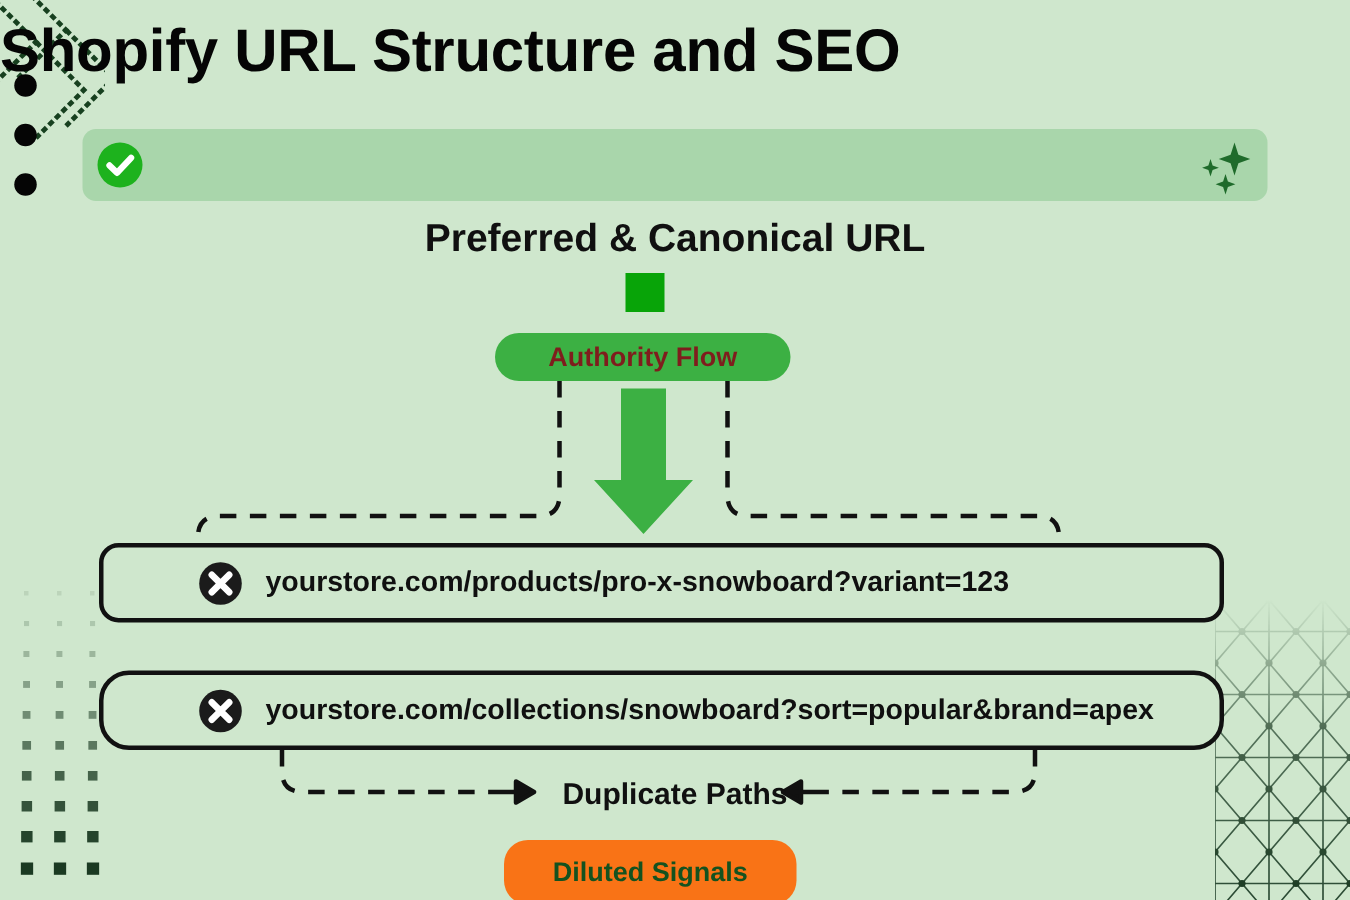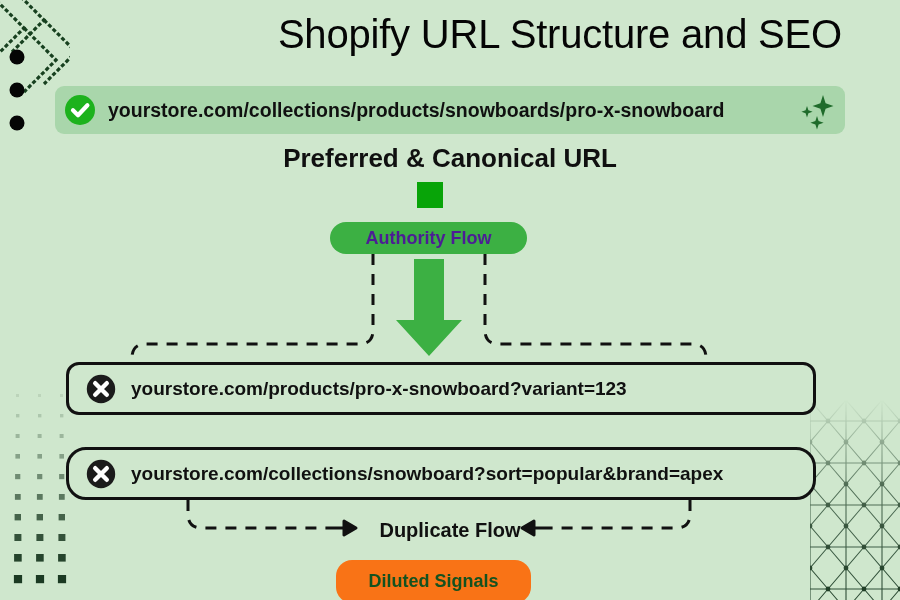--- a/index.html
+++ b/index.html
@@ -11,22 +11,22 @@
     overflow:hidden;
   }
   .deco { position:absolute; pointer-events:none; }
   #deco-chevrons { top:-6px; left:-10px; }
   #deco-dots-topleft { top:48px; left:4px; }
   #deco-dotgrid { bottom:0; left:0; }
   #deco-lattice { bottom:0; right:0; }
 
   #page-title {
     position:absolute; top:12px; left:0; width:842px;
-    text-align:right;
-    font-size:40px; font-weight:normal; color:#050505;
+    text-align:left;
+    font-size:40px; font-weight:bold; color:#050505;
     letter-spacing:-0.2px;
   }
 
   #canonical-url-bar {
     position:absolute; top:86px; left:55px;
     width:790px; height:48px;
     background:#a9d6ab;
     border-radius:9px;
     display:flex; align-items:center;
   }
@@ -46,30 +46,30 @@
 
   #authority-square {
     position:absolute; top:182px; left:417px;
     width:26px; height:26px; background:#08a408;
   }
   #authority-flow-pill {
     position:absolute; top:222px; left:330px;
     width:197px; height:32px;
     background:#3cb043; border-radius:16px;
     display:flex; align-items:center; justify-content:center;
-    font-size:18px; font-weight:bold; color:#4c1d95;
+    font-size:18px; font-weight:bold; color:#7f1d1d;
   }
 
   #connector-svg { position:absolute; top:0; left:0; }
 
   .url-box {
     position:absolute; left:66px; width:750px; height:53px;
     background:#cfe7cd;
     border:3px solid #111; border-radius:13px;
-    display:flex; align-items:center;
+    display:flex; align-items:center;padding-left:46px;
   }
   #bad-url-box-1 { top:362px; }
   #bad-url-box-2 { top:447px;border-radius:20px; }
   .x-icon { margin-left:17px; flex:0 0 auto; display:block; }
   .url-box-text {
     margin-left:15px;
     font-size:19px; font-weight:bold; color:#101010;
     white-space:nowrap;
   }
 
@@ -209,21 +209,20 @@
   </g>
 </svg>
 
 <div id="page-title">Shopify URL Structure and SEO</div>
 
 <div id="canonical-url-bar">
   <svg id="check-icon" width="32" height="32" viewBox="0 0 32 32">
     <circle cx="16" cy="16" r="15" fill="#1db21d"></circle>
     <path d="M9 16.3 L14 21.2 L23.4 11.2" fill="none" stroke="#ffffff" stroke-width="4.2" stroke-linecap="round" stroke-linejoin="round"></path>
   </svg>
-  <div id="canonical-url-text">yourstore.com/collections/products/snowboards/pro-x-snowboard</div>
   <svg id="sparkles-icon" width="42" height="44" viewBox="0 0 42 44">
     <path d="M27,5 L29.6,13.2 L37.5,16 L29.6,18.8 L27,27 L24.4,18.8 L16.5,16 L24.4,13.2 Z" fill="#1f6b2b"></path>
     <path d="M11,16 L12.4,20.3 L16.6,21.8 L12.4,23.3 L11,27.6 L9.6,23.3 L5.4,21.8 L9.6,20.3 Z" fill="#1f6b2b"></path>
     <path d="M21,26 L22.6,31 L27.6,32.8 L22.6,34.6 L21,39.6 L19.4,34.6 L14.4,32.8 L19.4,31 Z" fill="#1f6b2b"></path>
   </svg>
 </div>
 
 <div id="canonical-caption">Preferred &amp; Canonical URL</div>
 
 <div id="authority-square"></div>
@@ -254,14 +253,14 @@
 </div>
 
 <div class="url-box" id="bad-url-box-2">
   <svg class="x-icon" width="30" height="30" viewBox="0 0 30 30">
     <circle cx="15" cy="15" r="14.2" fill="#1b1b1b"></circle>
     <path d="M9.2,9.2 L20.8,20.8 M20.8,9.2 L9.2,20.8" stroke="#ffffff" stroke-width="4.4" stroke-linecap="round"></path>
   </svg>
   <div class="url-box-text">yourstore.com/collections/snowboard?sort=popular&amp;brand=apex</div>
 </div>
 
-<div id="duplicate-paths-label">Duplicate Flow</div>
+<div id="duplicate-paths-label">Duplicate Paths</div>
 <div id="diluted-signals-pill">Diluted Signals</div>
 
 </body></html>

